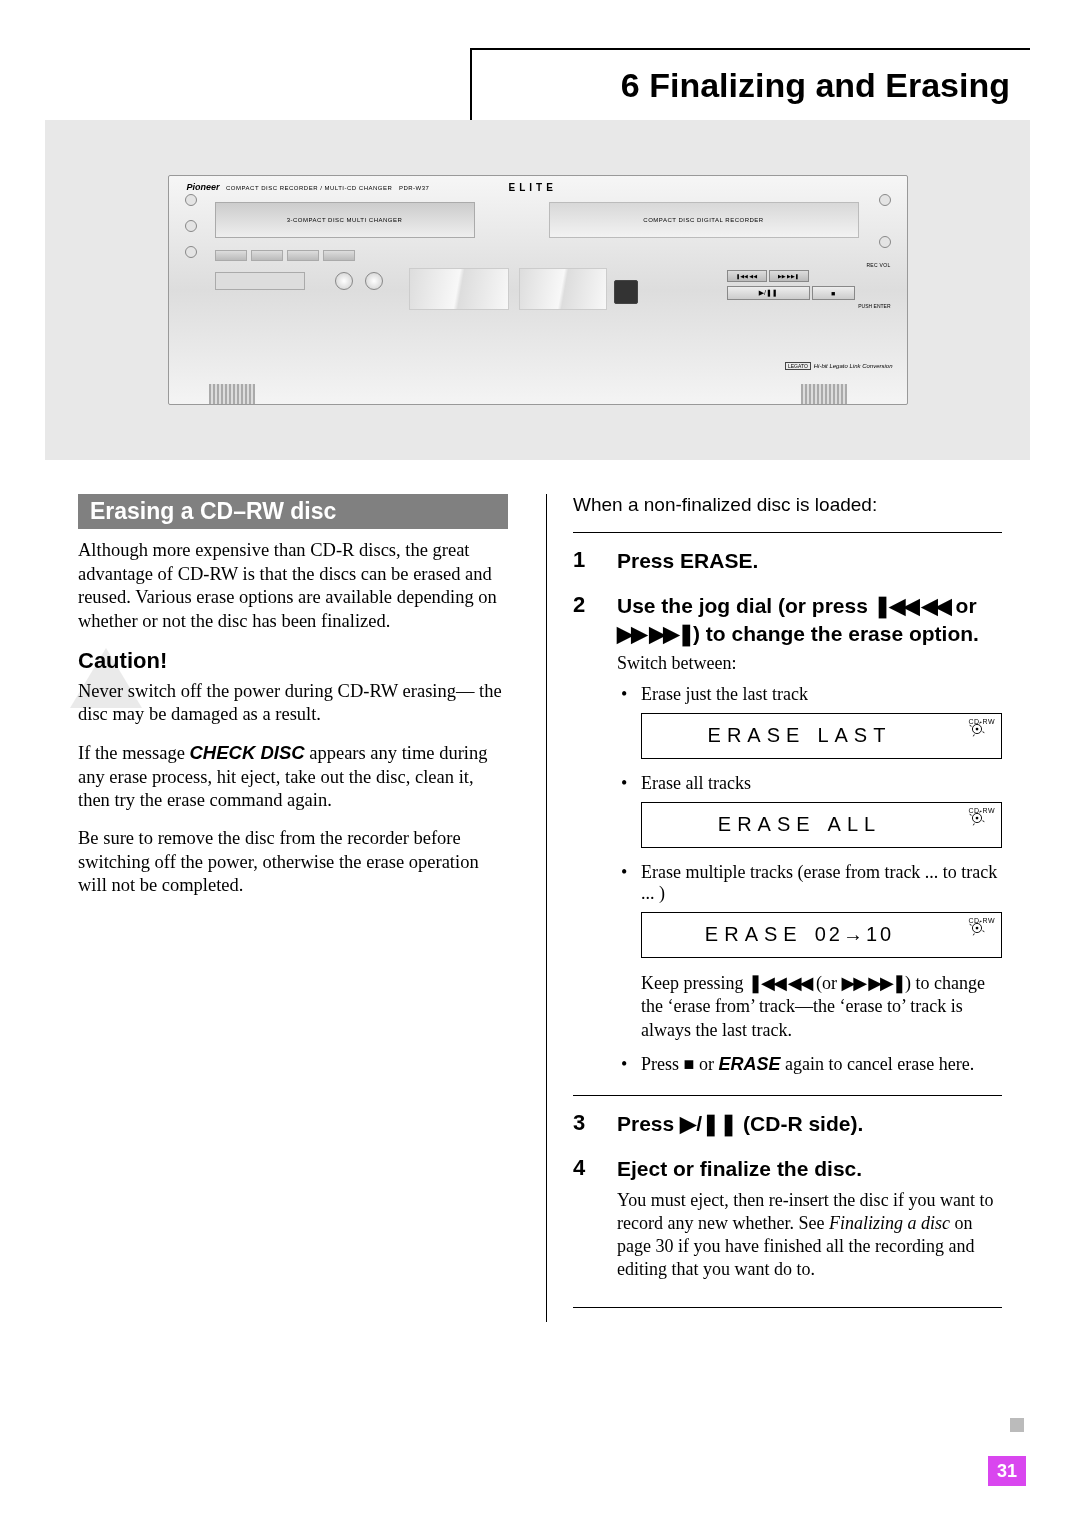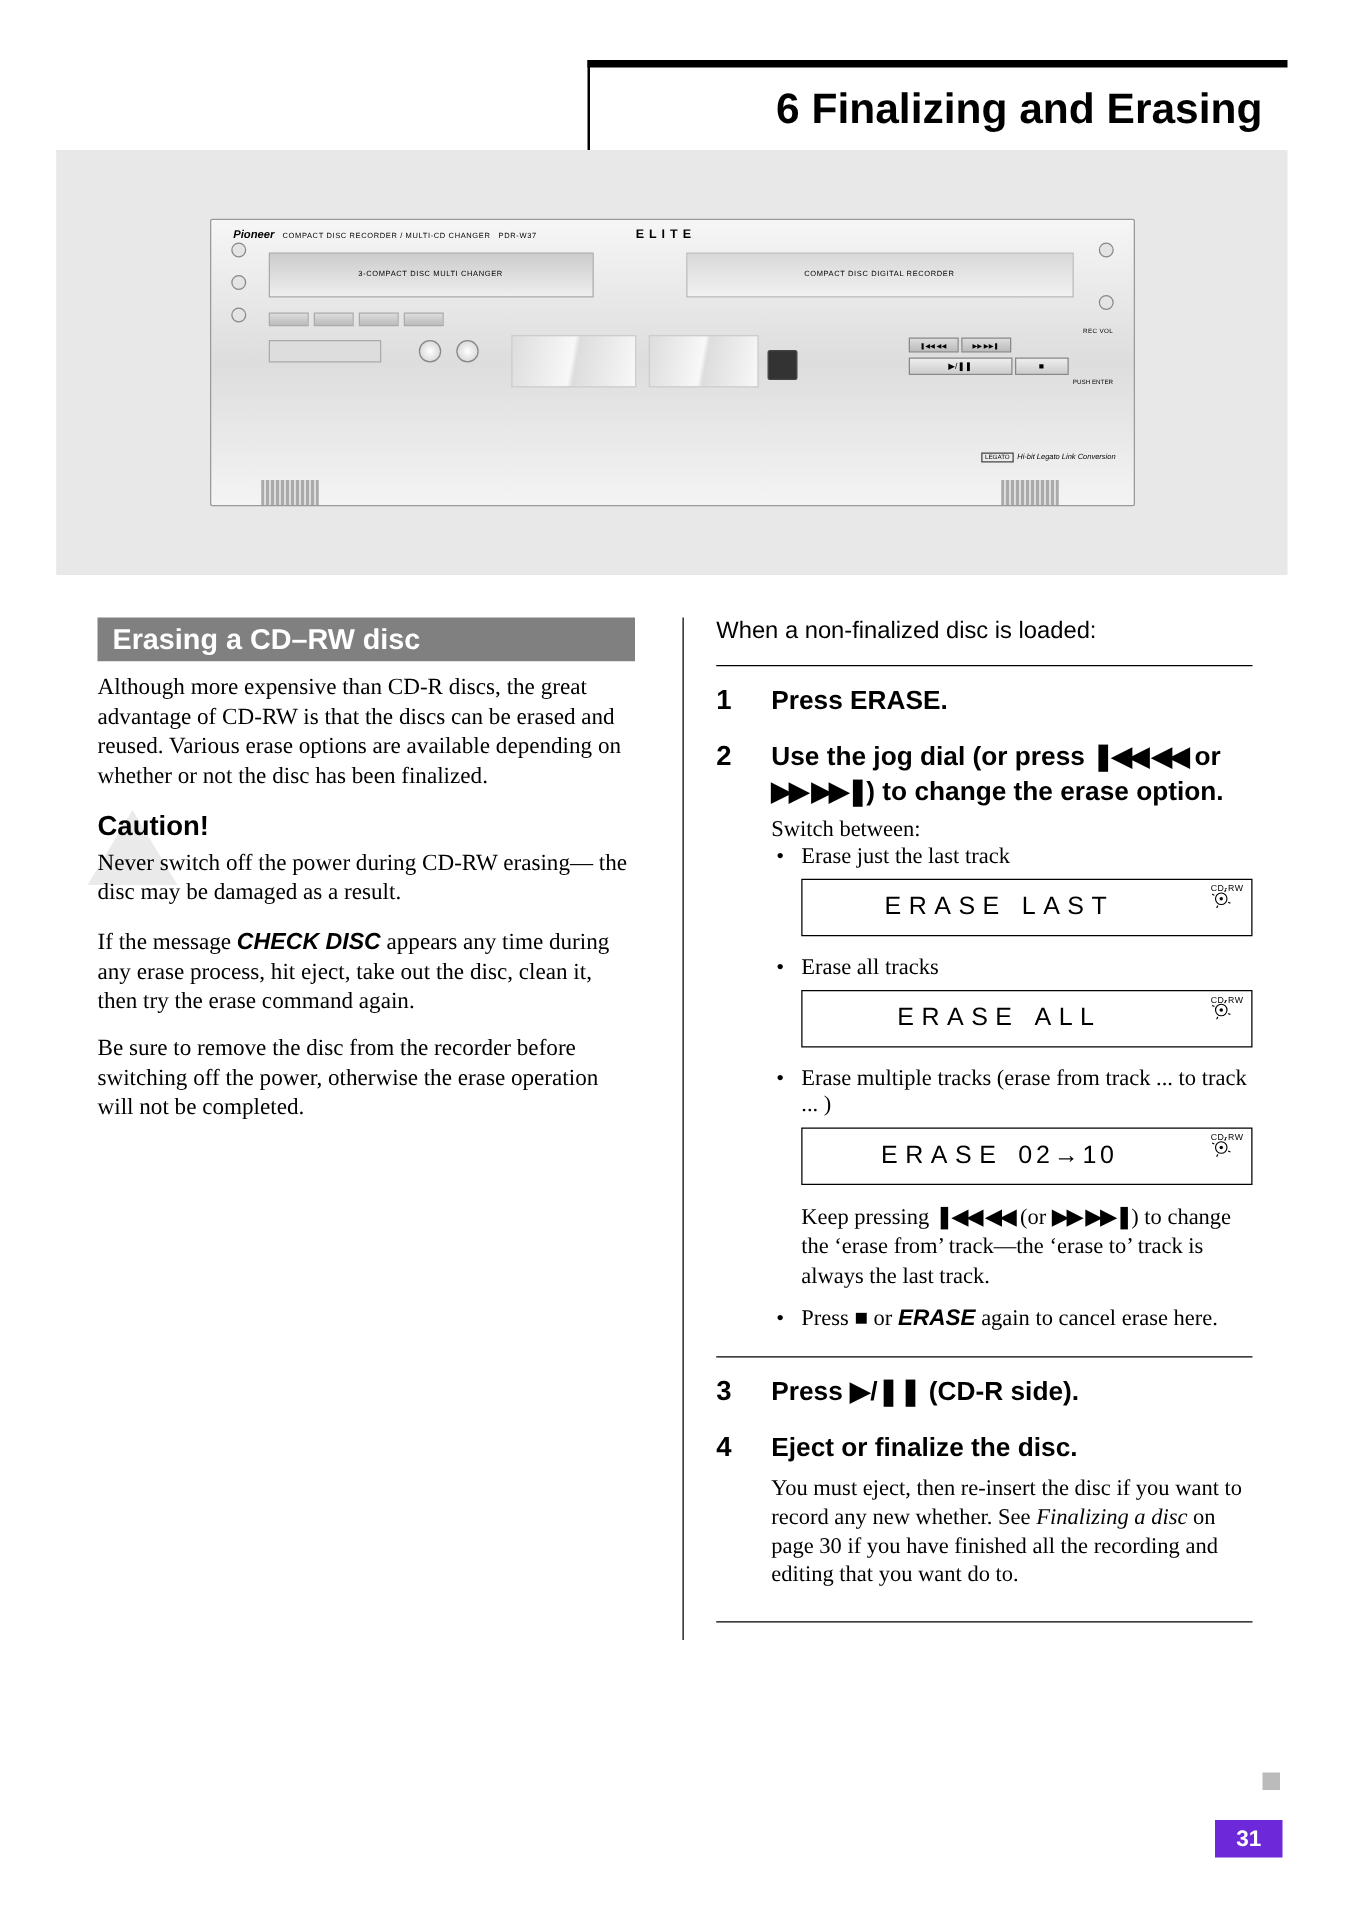--- a/index.html
+++ b/index.html
@@ -9,21 +9,21 @@
     width: 1080px;
     height: 1526px;
     position: relative;
     color: #000;
   }
   .header-bar {
     position: absolute;
     top: 48px;
     left: 470px;
     right: 50px;
-    border-top: 6px solid #000000;
+    border-top: 2px solid #000000;
     border-left: 2px solid #000;
     height: 72px;
     display: flex;
     align-items: center;
     justify-content: flex-end;
     padding-right: 20px;
   }
   .chapter-title {
     font-family: Arial, Helvetica, sans-serif;
     font-weight: bold;
@@ -145,38 +145,38 @@
     flex-shrink:0;
   }
   .step-body { flex:1; }
   .step-head {
     font-family: Arial, Helvetica, sans-serif;
     font-weight: bold;
     font-size: 21px;
     line-height:1.3;
     margin-bottom: 6px;
   }
-  .step-sub { font-size: 18px; }
+  .step-sub { font-size: 18px; margin-bottom:10px;}
   ul.bul { list-style:none; padding-left:0;}
   ul.bul > li { position:relative; padding-left:24px; font-size:18px; margin-bottom:8px;}
   ul.bul > li::before{content:"•"; position:absolute; left:4px; top:0; font-size:18px;}
   .display-box {
     height: 46px; border:1px solid #000; margin:6px 0 14px 24px;
     display:flex; align-items:center; justify-content:center; gap:12px;
     font-family: Arial, sans-serif; letter-spacing:6px; font-size:20px;
     position:relative; padding-right:44px;
   }
   .disp-spin{position:absolute;right:6px;top:4px;width:36px;height:36px;font-size:8px;text-align:center;}
   .disp-spin svg{width:22px;height:22px;}
   .disp-cdrw{position:absolute;right:6px;top:4px;font-size:7px;letter-spacing:.5px;}
   .indent-note{font-size:18px; line-height:1.3; margin:4px 0 12px 24px;}
   .nav-icons { font-family:Arial,sans-serif; letter-spacing:-2px;}
   .page-num {
     position:absolute; bottom:40px; right:54px;
-    background:#6d28d9; color:#fff; width:54px; height:30px;
+    background:#d946ef; color:#fff; width:38px; height:30px;
     display:flex;align-items:center;justify-content:center;
     font-family:Arial,sans-serif; font-weight:bold; font-size:18px;
   }
   .end-square{position:absolute;right:56px;bottom:94px;width:14px;height:14px;background:#bbb;}
   .bold-inline{font-family:Arial,sans-serif;font-weight:bold;font-style:italic;}
   .italic{font-style:italic;}
 </style>
 </head>
 <body>
 

